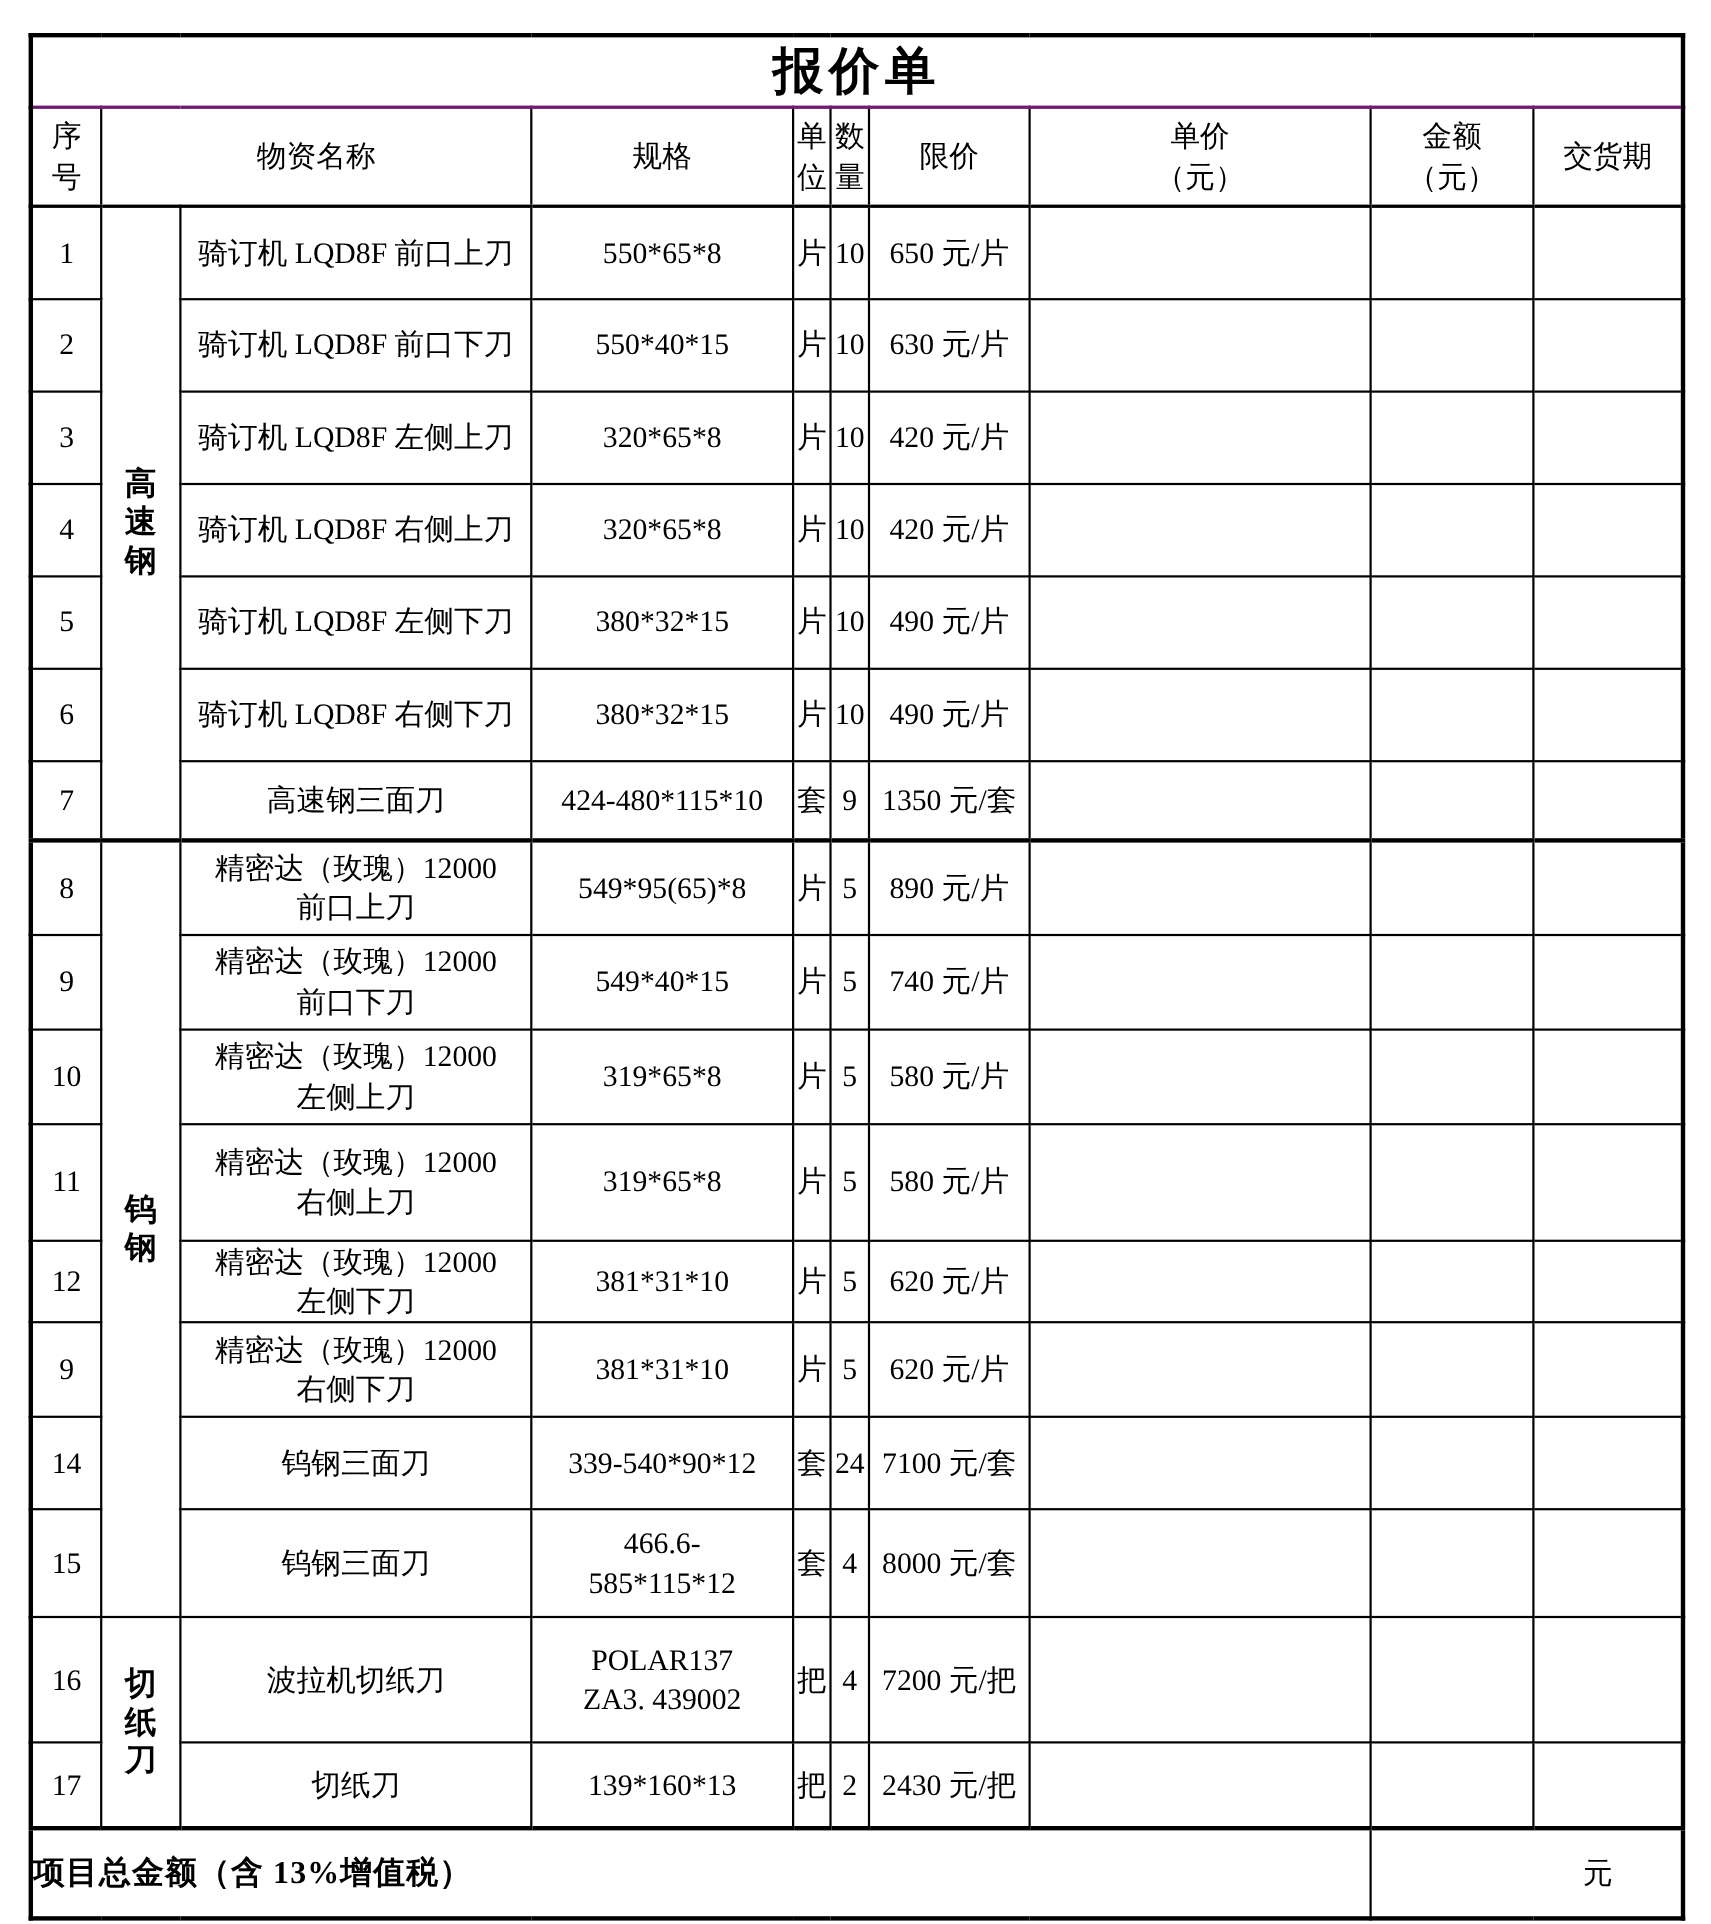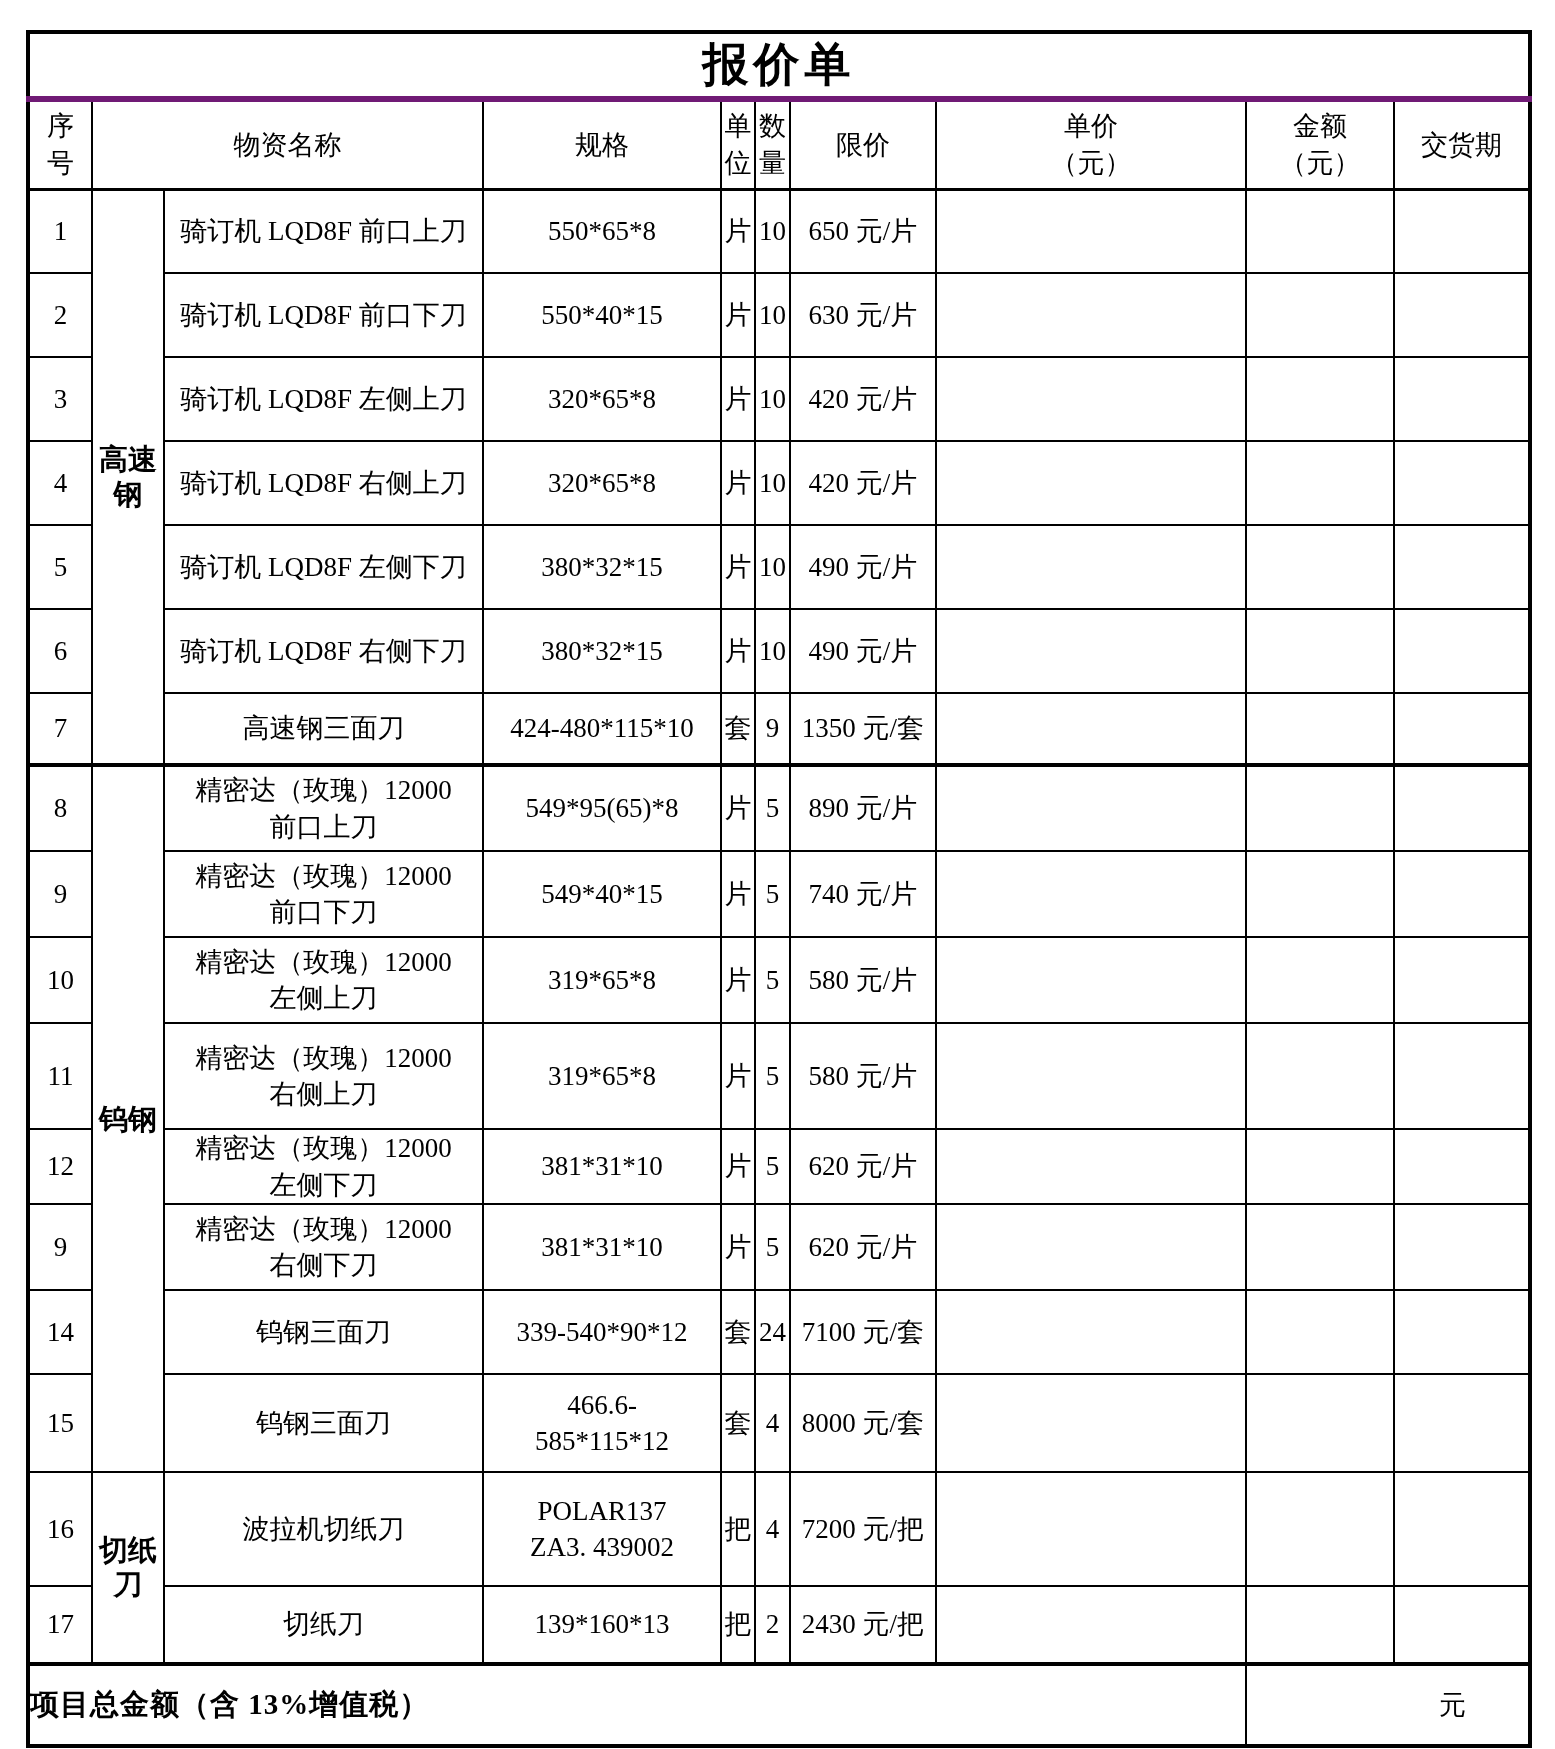--- a/index.html
+++ b/index.html
@@ -23,25 +23,25 @@
     font-size:27px;
     line-height:1.35;
     white-space:pre-line;
     padding:0;
     overflow:hidden;
   }
   tr.title-row td{
     font-size:46px;
     font-weight:bold;
     letter-spacing:5px;
-    border-bottom:6px solid #701a75;
+    border-bottom:3px solid #701a75;
   }
   tr.hdr td{border-bottom:3px solid #000;}
   tr.thick > td{border-bottom:4px solid #000;}
-  td.cat{font-weight:bold;font-size:29px;line-height:1.2;padding:0 2px;}
+  td.cat{font-weight:bold;font-size:29px;line-height:1.2;padding:0 16px;}
   td.cat-thick{border-bottom:4px solid #000;}
   tr.foot td{border-top:4px solid #000;height:78px;}
   tr.foot td.fl{
     text-align:left;
     font-weight:bold;
     font-size:29px;
     padding-right:8px;
     letter-spacing:1px;
   }
   tr.foot td.fv{text-align:center;padding-left:130px;}

